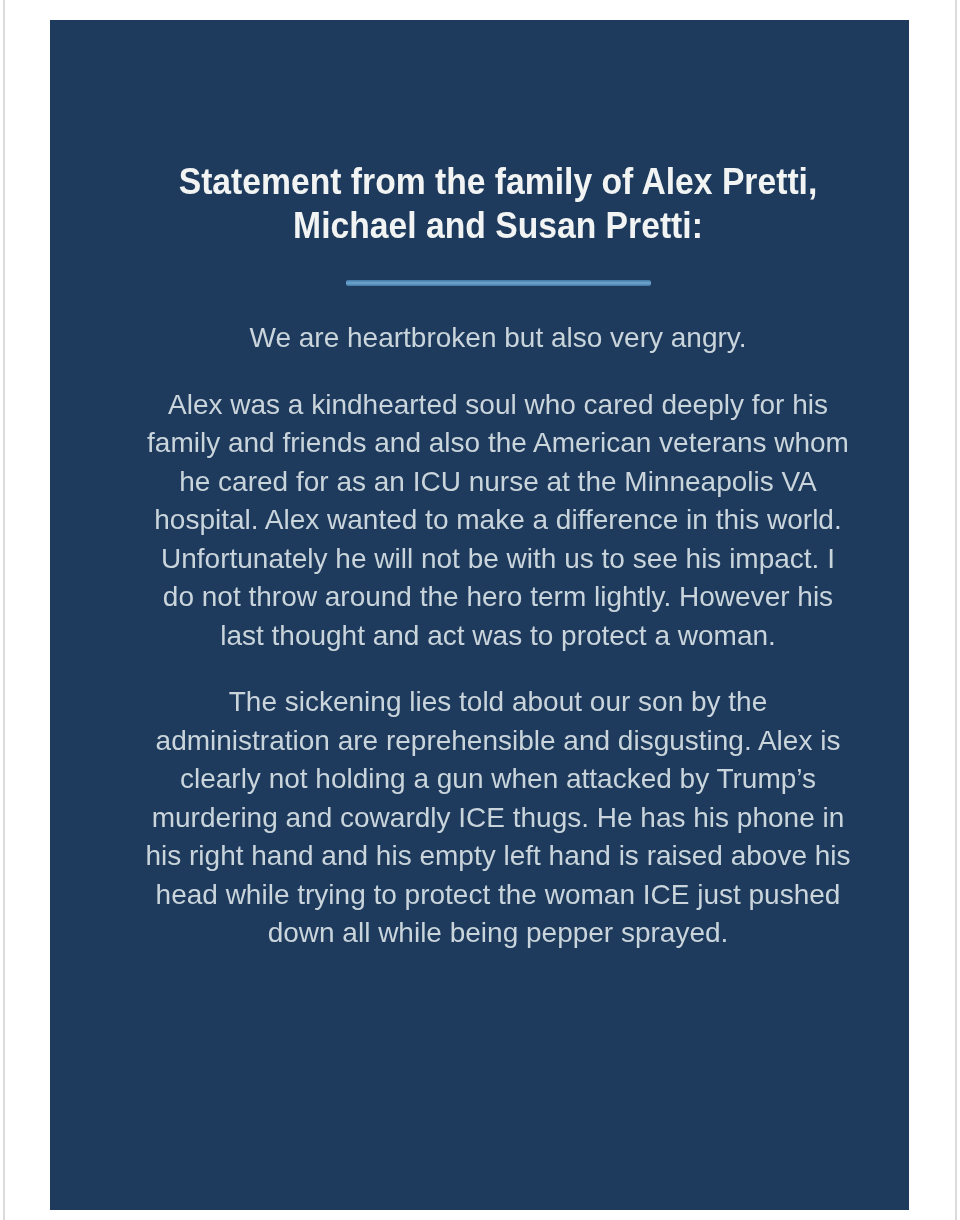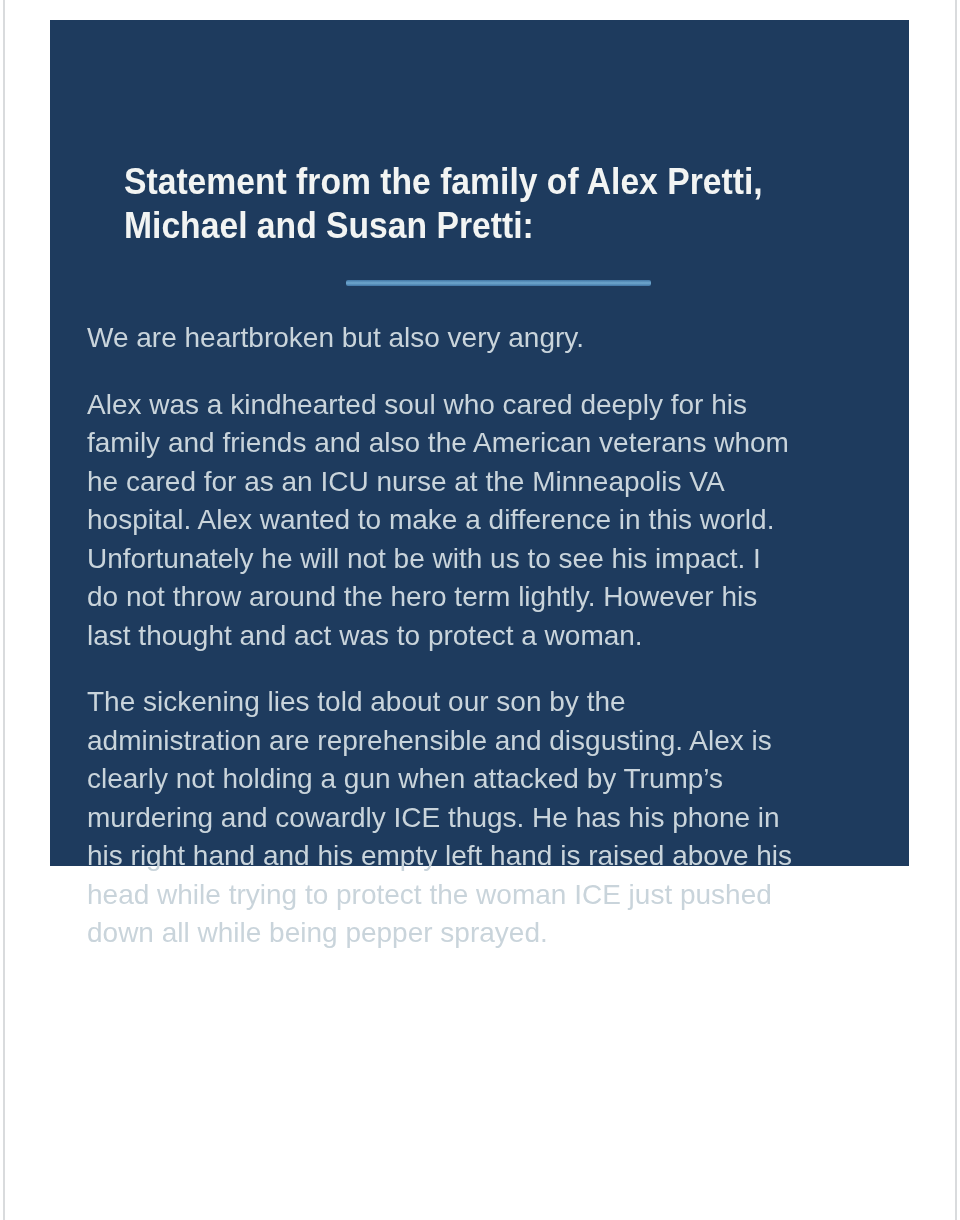--- a/index.html
+++ b/index.html
@@ -22,25 +22,25 @@
     background: var(--edge-line, #d9dbdd);
   }
   .edge-line.left  { left: 3px; }
   .edge-line.right { left: 955px; }
 
   .card {
     position: absolute;
     left: 50px;
     top: 20px;
     width: 859px;
-    height: 846px;
+    height: 1190px;
     box-sizing: border-box;
     background: var(--card-bg, #1e3b5e);
     padding: 140px 0 0 37px; 
-    text-align: left;
+    text-align: center;
   }
 
   .title {
     margin: 0;
     padding: 0;
   }
   .title-line {
     display: block;
     font-size: 37px;
     font-weight: bold;

